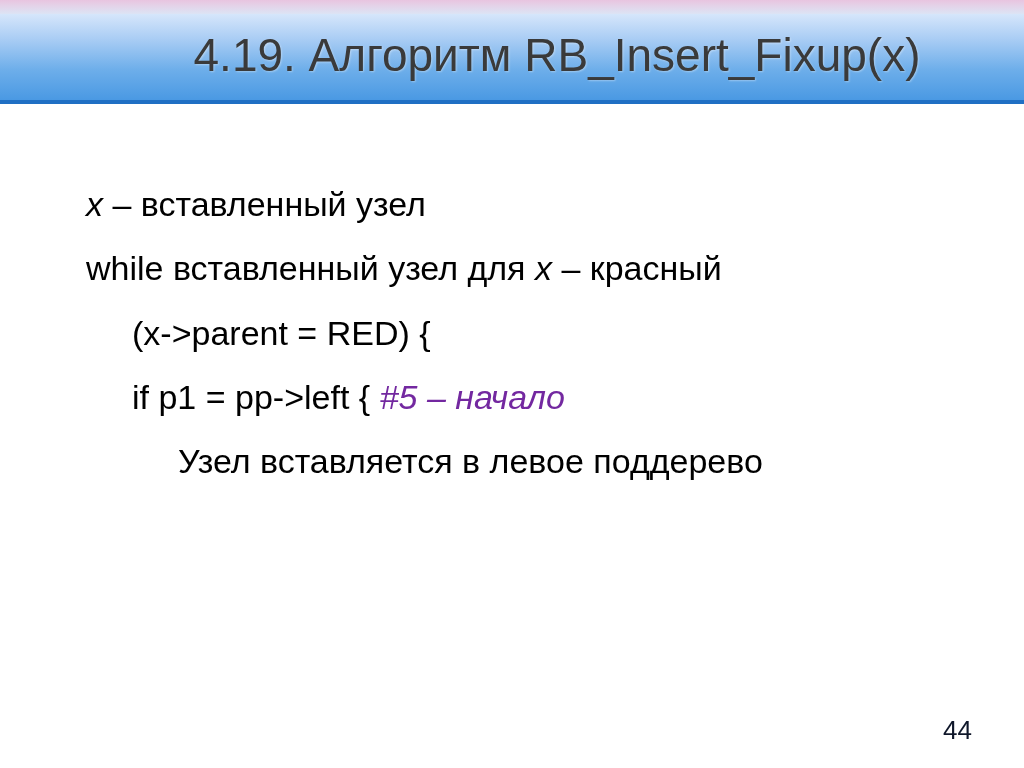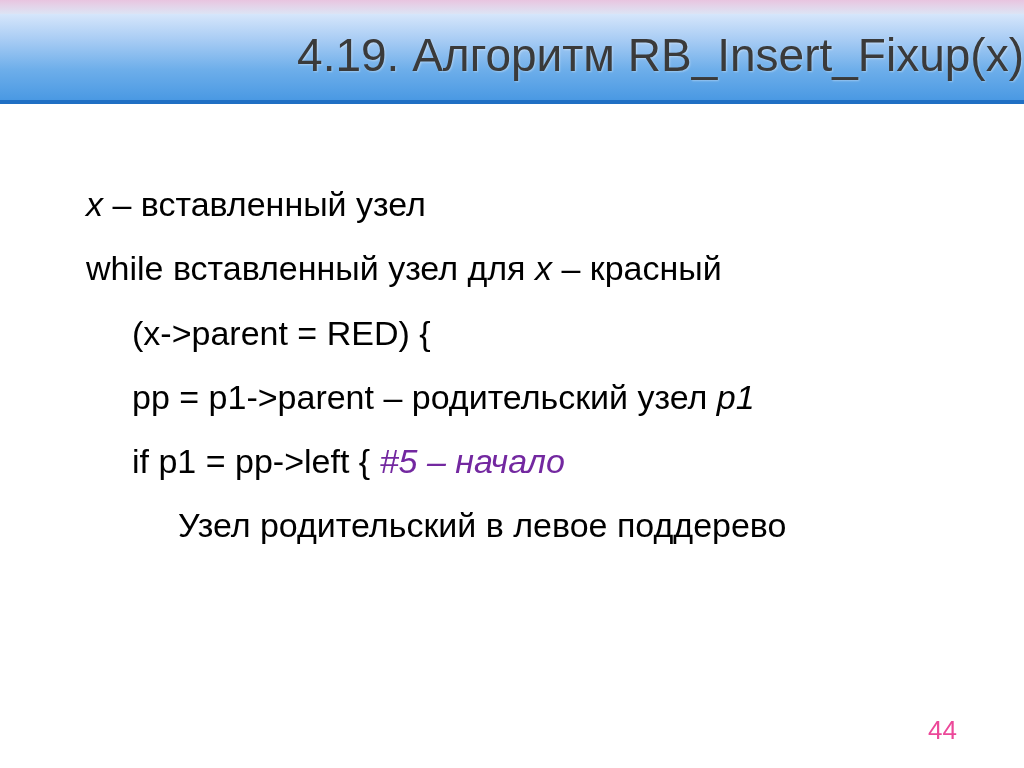--- a/index.html
+++ b/index.html
@@ -17,42 +17,42 @@
   }
   .title-band {
     background: linear-gradient(to bottom, #d6e6fb 0%, #a8ccf4 30%, #6daeea 65%, #4a99e3 100%);
     padding: 14px 0 18px 0;
     border-bottom: 4px solid #1f6fc4;
   }
   .title-text {
     color: #3a3a3a;
     font-size: 46px;
     font-weight: 400;
-    text-align: right;
+    text-align: center;
     padding-left: 48px;
     text-shadow: 1px 1px 2px rgba(255,255,255,0.35);
     margin-left: 42px;
   }
   .content {
     padding: 60px 60px 0 70px;
     font-size: 34px;
     color: #000;
     line-height: 1.42;
   }
   .line { margin: 16px; }
   .indent1 { padding-left: 46px; }
   .indent2 { padding-left: 92px; }
   .italic { font-style: italic; }
   .comment { color: #7328a0; font-style: italic; }
   .pagenum {
     position: absolute;
-    right: 67px;
+    right: 52px;
     bottom: 22px;
     font-size: 26px;
-    color: #ec4899;
+    color: #0f172a;
   }
 </style>
 </head>
 <body>
 
 <div class="slide">
 
   <div class="top-gradient"></div>
 
   <div class="title-band">
@@ -67,30 +67,27 @@
 
     <p class="line">
       <span>while вставленный узел для </span><span class="italic">x</span><span> – красный</span>
     </p>
 
     <p class="line indent1">
       <span>(x-&gt;parent = RED) {</span>
     </p>
 
 
-    <p class="line indent1">
-      <span>pp = p1-&gt;parent – родительский узел </span><span class="italic">p1</span>
-    </p>
 
     <p class="line indent1">
       <span>if p1 = pp-&gt;left { </span><span class="comment">#5 – начало</span>
     </p>
 
     <p class="line indent2">
-      <span>Узел родительский  в левое поддерево</span>
+      <span>Узел вставляется  в левое поддерево</span>
     </p>
 
 
   </div>
 
   <div class="pagenum">44</div>
 
 </div>
 
 </body></html>

